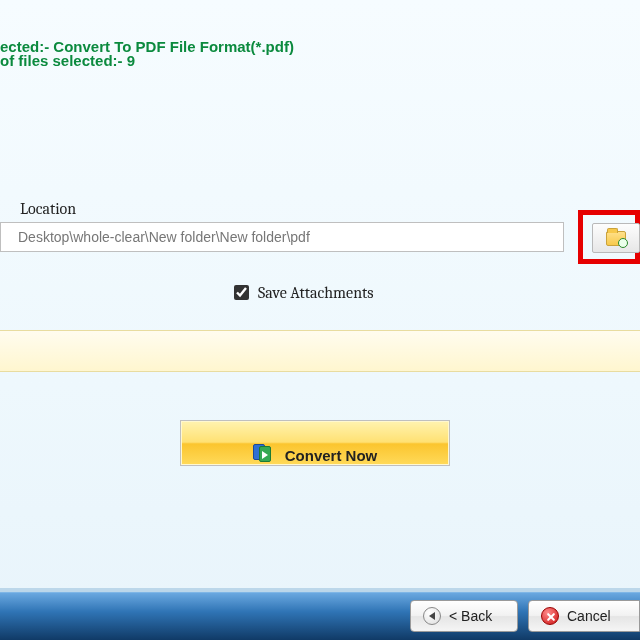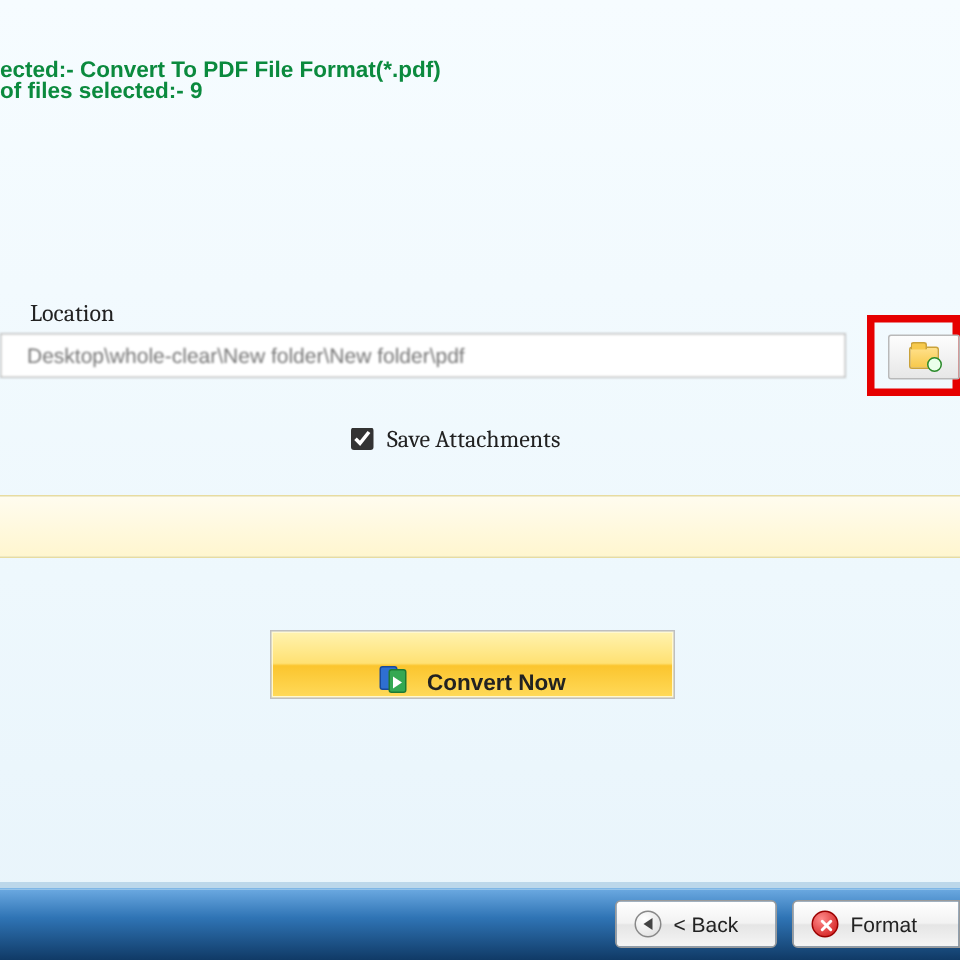--- a/index.html
+++ b/index.html
@@ -234,18 +234,18 @@
   <div class="footer">
     <div class="footer-inner">
       <button class="win-btn back-btn">
         <span class="circ">
             <span class="arrow-left"></span>
           </span>
         <span>&lt; Back</span>
       </button>
       <button class="win-btn cancel-btn">
         <span class="x-circ"></span>
-        <span>Format</span>
+        <span>Cancel</span>
       </button>
     </div>
   </div>
 
 </div>
 
 </body></html>

